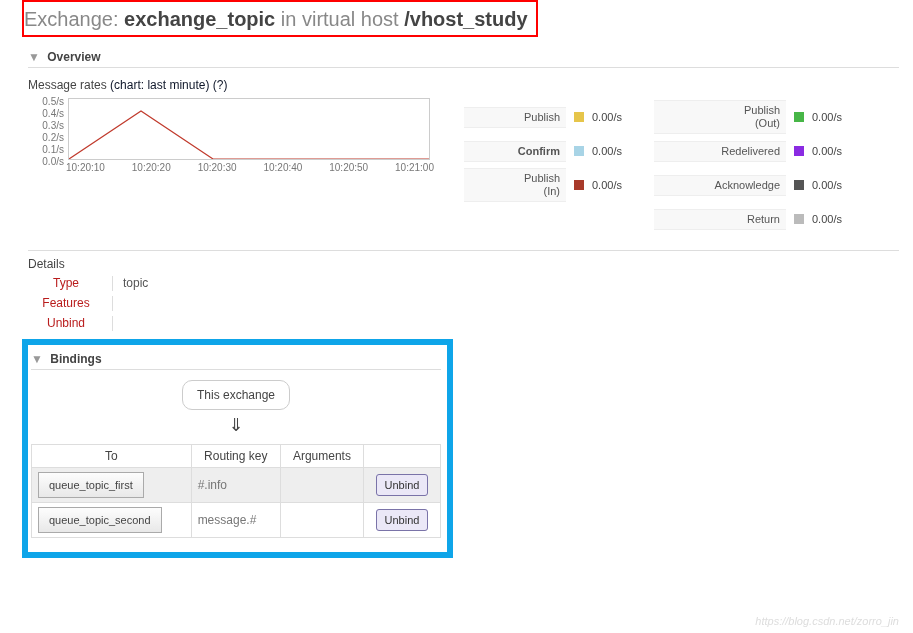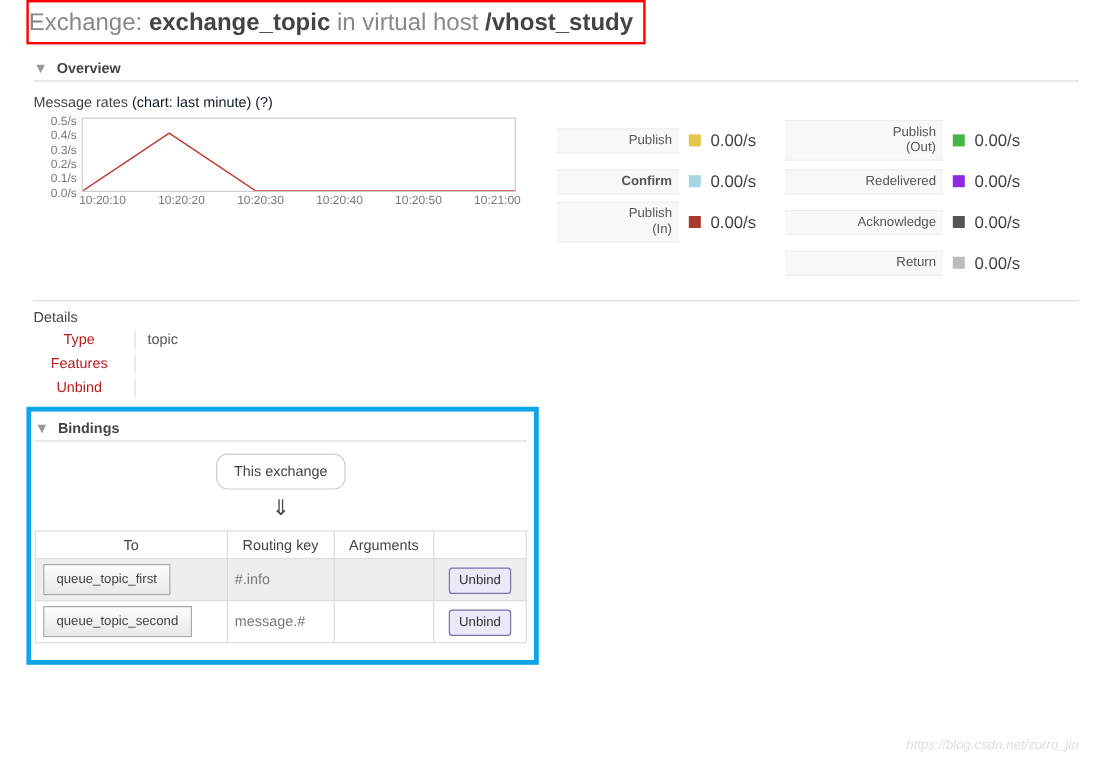--- a/index.html
+++ b/index.html
@@ -18,26 +18,26 @@
   .ylabels span{display:block;height:12px;line-height:12px}
   .plot{position:absolute;left:40px;top:2px;width:360px;height:60px;border:1px solid #ccc;background:#fff}
   .xlabels{position:absolute;left:38px;top:66px;width:368px;font-size:10px;color:#777;display:flex;justify-content:space-between}
   .rate-cols{display:flex;gap:20px;margin-top:4px}
   .rate-col1{width:170px}
   .rate-col2{width:230px}
   .rate-row{display:flex;align-items:center;height:34px}
   .rate-lab{width:90px;text-align:right;background:#f8f8f8;border-top:1px solid #eee;border-bottom:1px solid #eee;padding:3px 6px;font-size:11px;color:#555;line-height:13px}
   .rate-col2 .rate-lab{width:120px}
   .sw{width:10px;height:10px;margin:0 8px}
-  .rate-val{font-size:14px;color:#444}
+  .rate-val{font-size:11px;color:#444}
   .details-h{border-top:1px solid #ddd;margin-top:14px;padding-top:6px;color:#444}
   .kv{display:flex;margin:5px 0;font-size:12px}
   .kv .k{width:76px;text-align:center;color:#b91c1c;padding-right:8px}
   .kv .v{border-left:1px solid #ddd;padding-left:10px;color:#555;min-height:15px}
-  .bindings-area{border:4px solid #0ea5e9;padding:3px 6px 14px 3px;margin-top:8px;width:410px;margin-left:-6px}
+  .bindings-area{border:6px solid #0ea5e9;padding:3px 6px 14px 3px;margin-top:8px;width:410px;margin-left:-6px}
   .this-ex{text-align:center;margin:10px 0 2px}
   .this-ex span{display:inline-block;border:1px solid #ccc;border-radius:10px;padding:7px 14px;font-size:12px;color:#444;background:#fff}
   .arrow{text-align:center;font-size:18px;color:#444;margin:4px 0 8px}
   table.bind{border-collapse:collapse;width:100%}
   table.bind th,table.bind td{border:1px solid #ddd;padding:4px 6px;font-size:12px;vertical-align:middle}
   table.bind th{background:#fff;font-weight:normal;color:#444;text-align:center}
   table.bind tr.alt td{background:#eee}
   .qbtn{background:linear-gradient(#fdfdfd,#e8e8e8);border:1px solid #aaa;padding:6px 10px;font-size:11px;color:#444;display:inline-block;cursor:pointer}
   .unbind{background:#ebe8f7;border:1px solid #7a73a8;border-radius:3px;padding:4px 8px;font-size:11px;color:#333;cursor:pointer}
   .watermark{position:absolute;right:14px;bottom:6px;color:#ddd;font-size:11px;font-style:italic}

